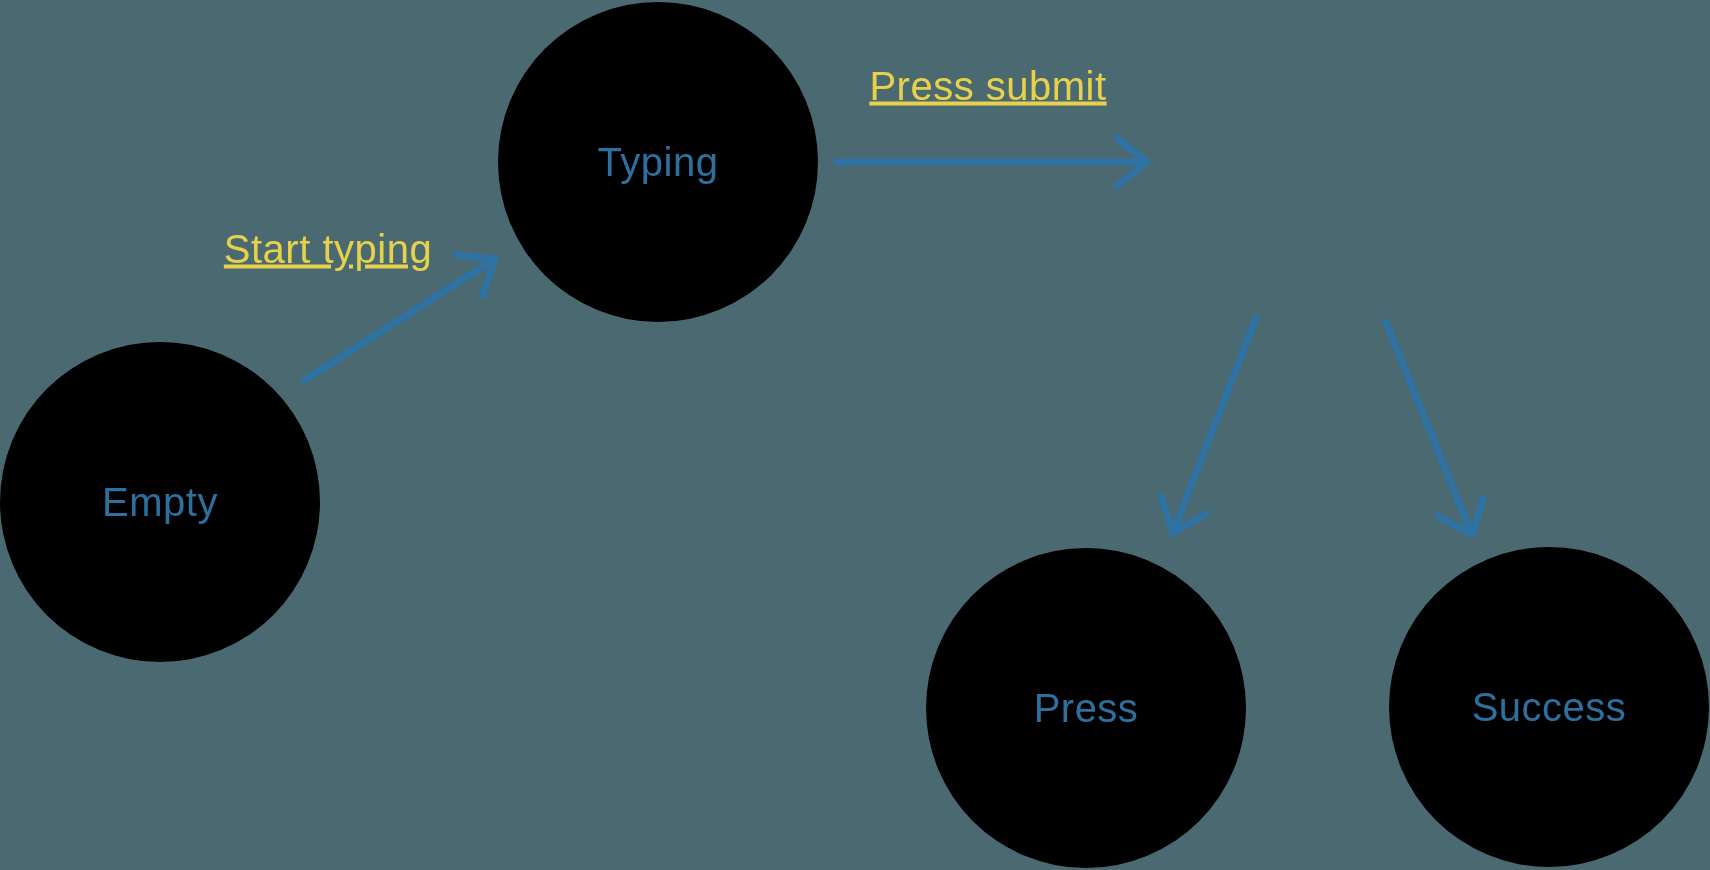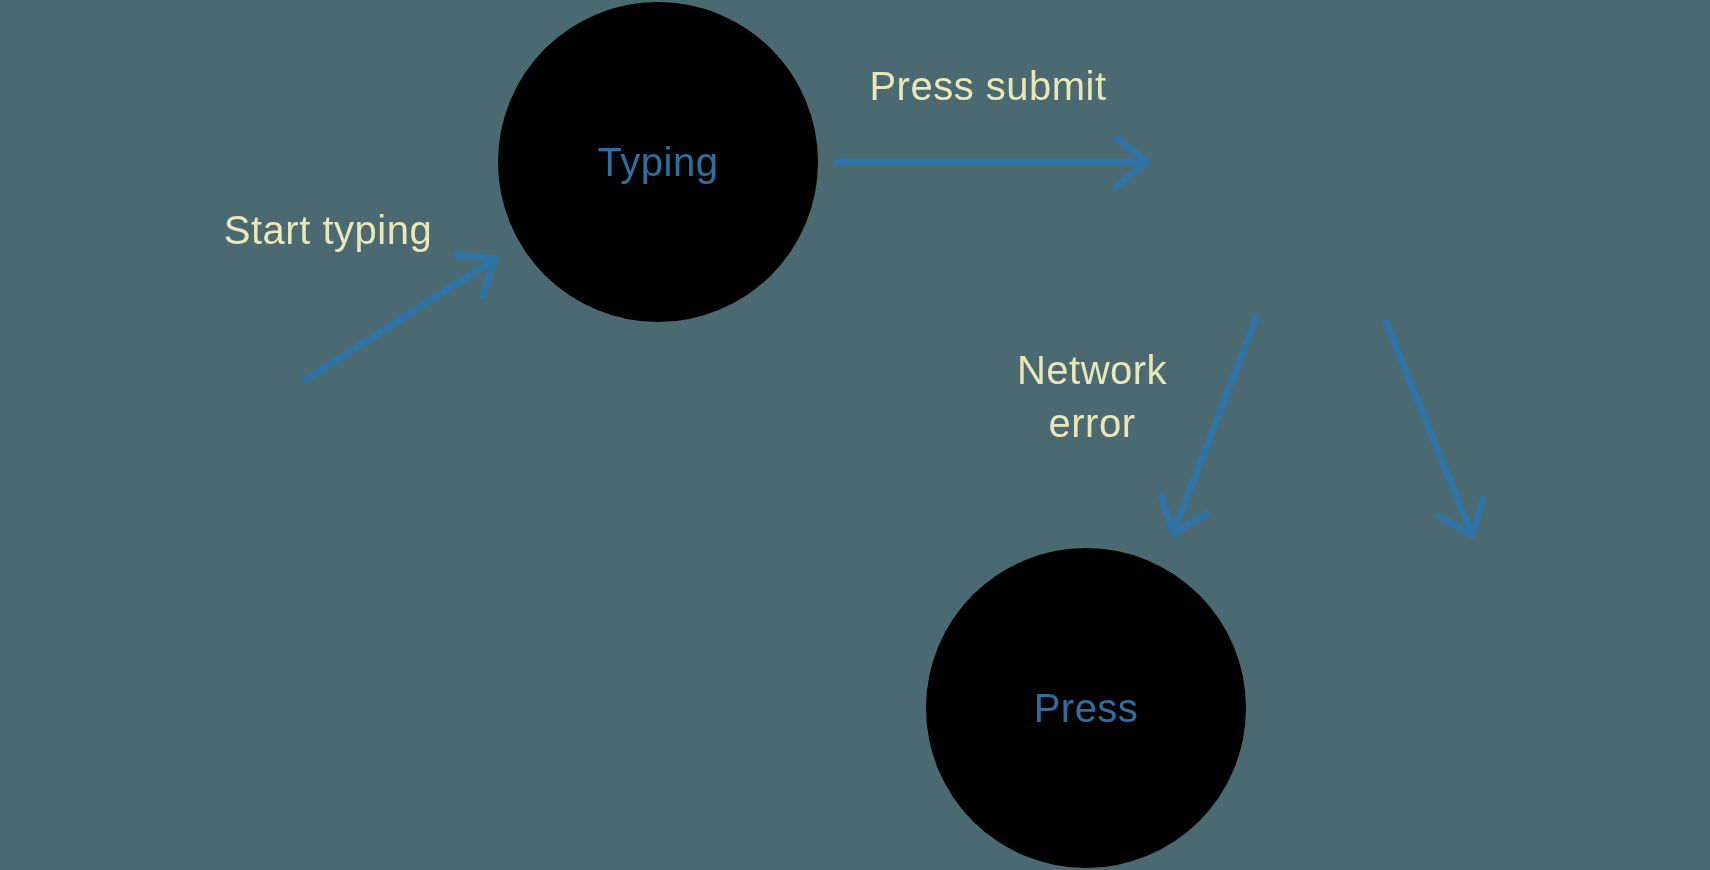--- a/index.html
+++ b/index.html
@@ -27,43 +27,44 @@
   }
   .node-label {
     color: #2d6f9e;
     font-size: 40px;
     letter-spacing: 0.5px;
     white-space: nowrap;
   }
   .edge-label {
     position: absolute;
     transform: translate(-50%, -50%);
-    color: #fef9c3;
+    color: #fde047;
     opacity: 0.88;
     font-size: 40px;
     letter-spacing: 0.5px;
     line-height: 53px;
     text-align: center;
+    text-decoration: underline;
   }
   .arrows {
     position: absolute;
     left: 0;
     top: 0;
     width: 1710px;
     height: 870px;
     pointer-events: none;
   }
   
   .node-empty      { left: 0px;    top: 342px; }
   .node-typing     { left: 498px;  top: 2px;   }
   .node-submitting { left: 1165px; top: 2px;   }
   .node-error      { left: 926px;  top: 548px; }
   .node-success    { left: 1389px; top: 547px; }
   
-  .lbl-start-typing    { left: 328px;  top: 230px; width: 210px; }
+  .lbl-start-typing    { left: 328px;  top: 249px; width: 210px; }
   .lbl-press-submit    { left: 988px;  top: 86px;  width: 420px; }
   .lbl-network-error   { left: 1092px; top: 397px; width: 240px; }
   .lbl-network-success { left: 1548px; top: 398px; width: 240px; }
 </style>
 </head>
 <body>
 
 <div class="canvas">
 
   <svg class="arrows" viewBox="0 0 1710 870" xmlns="http://www.w3.org/2000/svg">
@@ -71,31 +72,36 @@
       <marker id="chevron" markerUnits="userSpaceOnUse" markerWidth="44" markerHeight="60" viewBox="0 0 44 60" refX="38" refY="30" orient="auto">
         <path d="M8 6 L38 30 L8 54" fill="none" stroke="#2f73a4" stroke-width="7" stroke-linecap="round" stroke-linejoin="round"></path>
       </marker>
     </defs>
     <line x1="305" y1="380" x2="495" y2="259" stroke="#2f73a4" stroke-width="7" stroke-linecap="round" marker-end="url(#chevron)"></line>
     <line x1="837" y1="162" x2="1147" y2="162" stroke="#2f73a4" stroke-width="7" stroke-linecap="round" marker-end="url(#chevron)"></line>
     <line x1="1256" y1="318" x2="1173" y2="533" stroke="#2f73a4" stroke-width="7" stroke-linecap="round" marker-end="url(#chevron)"></line>
     <line x1="1386" y1="322" x2="1472" y2="535" stroke="#2f73a4" stroke-width="7" stroke-linecap="round" marker-end="url(#chevron)"></line>
   </svg>
 
+  <div class="node node-empty">
+    <span class="node-label">Empty</span>
+  </div>
 
   <div class="node node-typing">
     <span class="node-label">Typing</span>
   </div>
 
 
   <div class="node node-error">
     <span class="node-label">Press</span>
   </div>
 
+  <div class="node node-success">
+    <span class="node-label">Success</span>
+  </div>
 
   <div class="edge-label lbl-start-typing">Start typing</div>
 
   <div class="edge-label lbl-press-submit">Press submit</div>
 
-  <div class="edge-label lbl-network-error">Network error</div>
 
 
 </div>
 
 </body></html>

